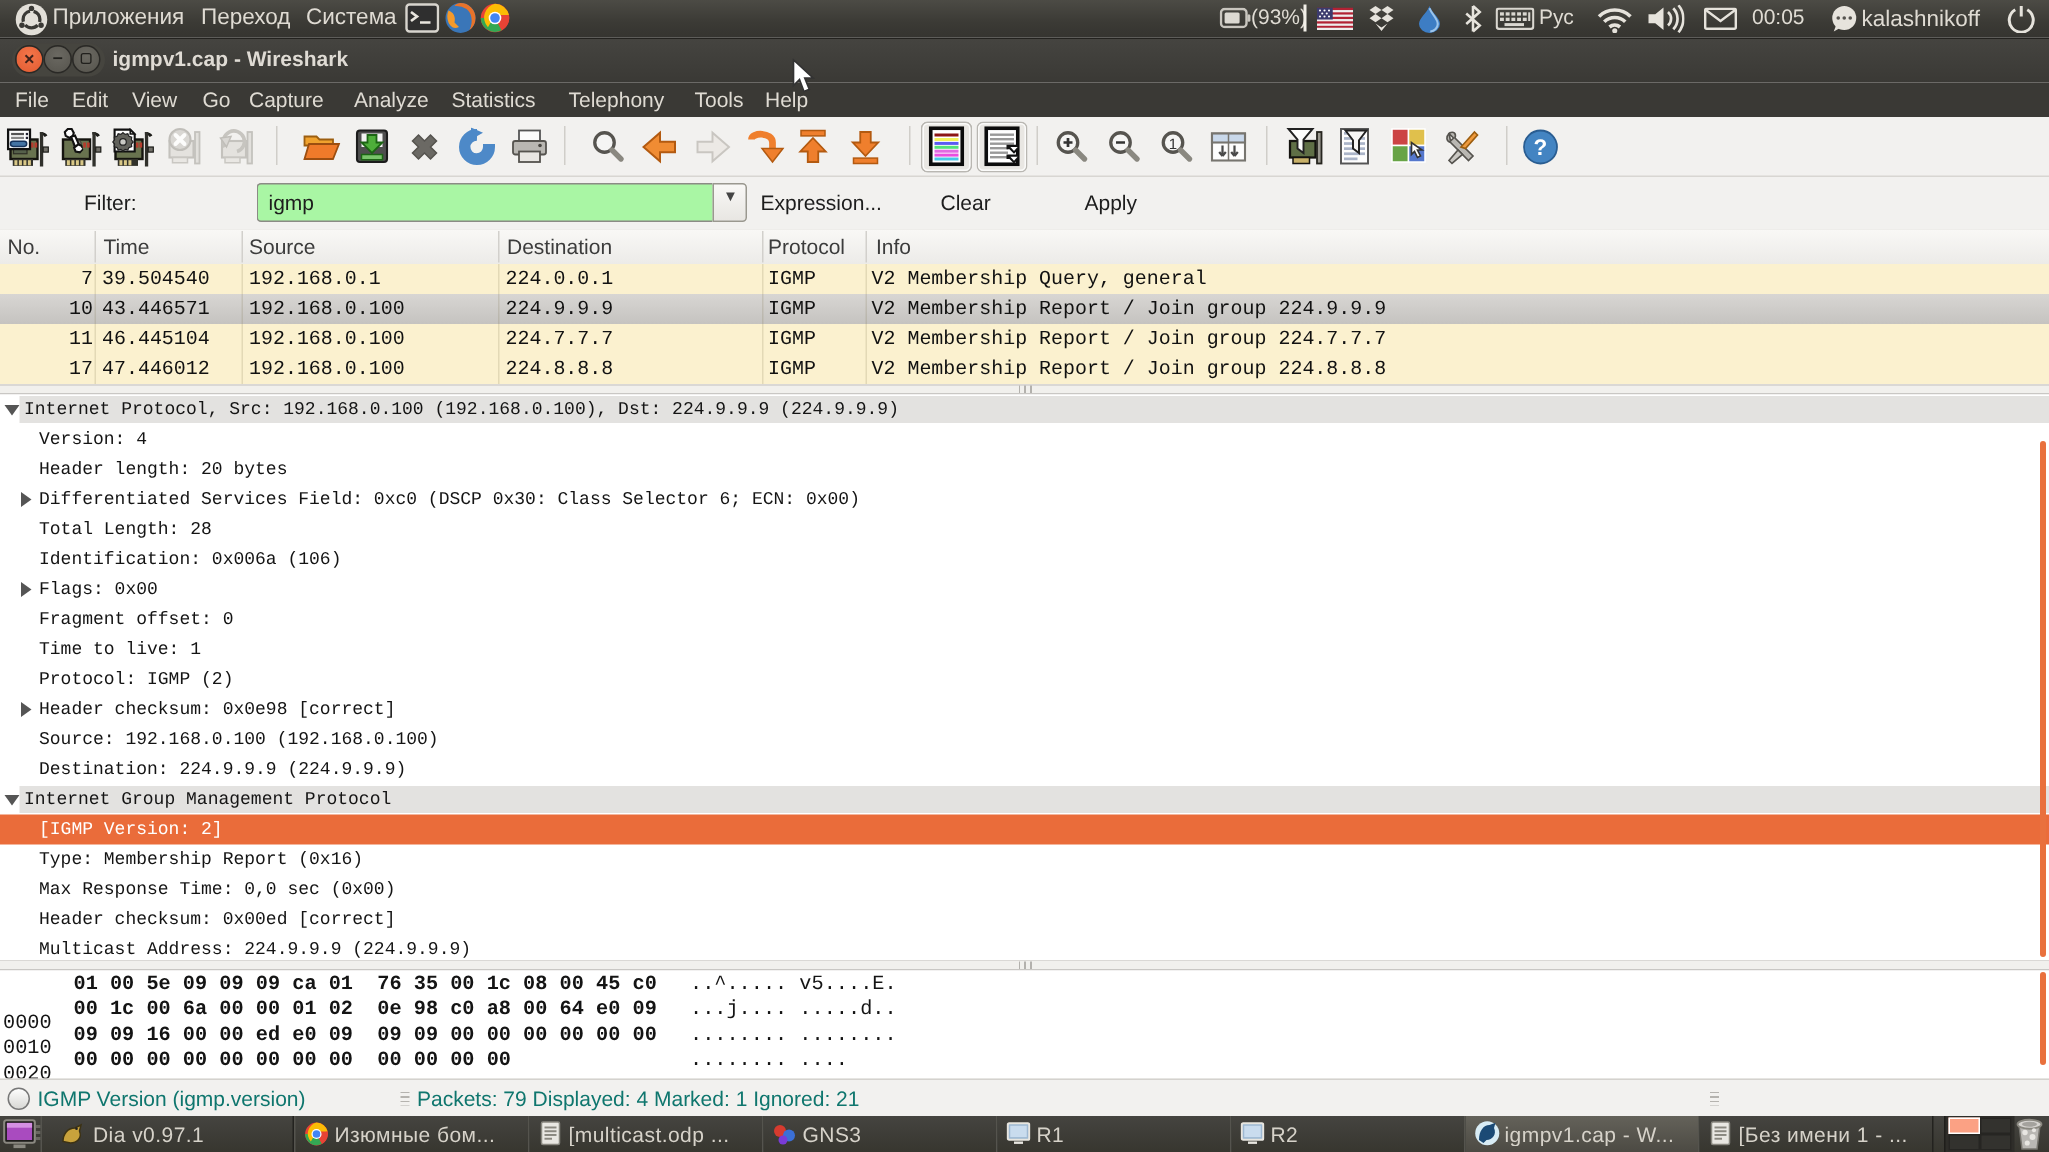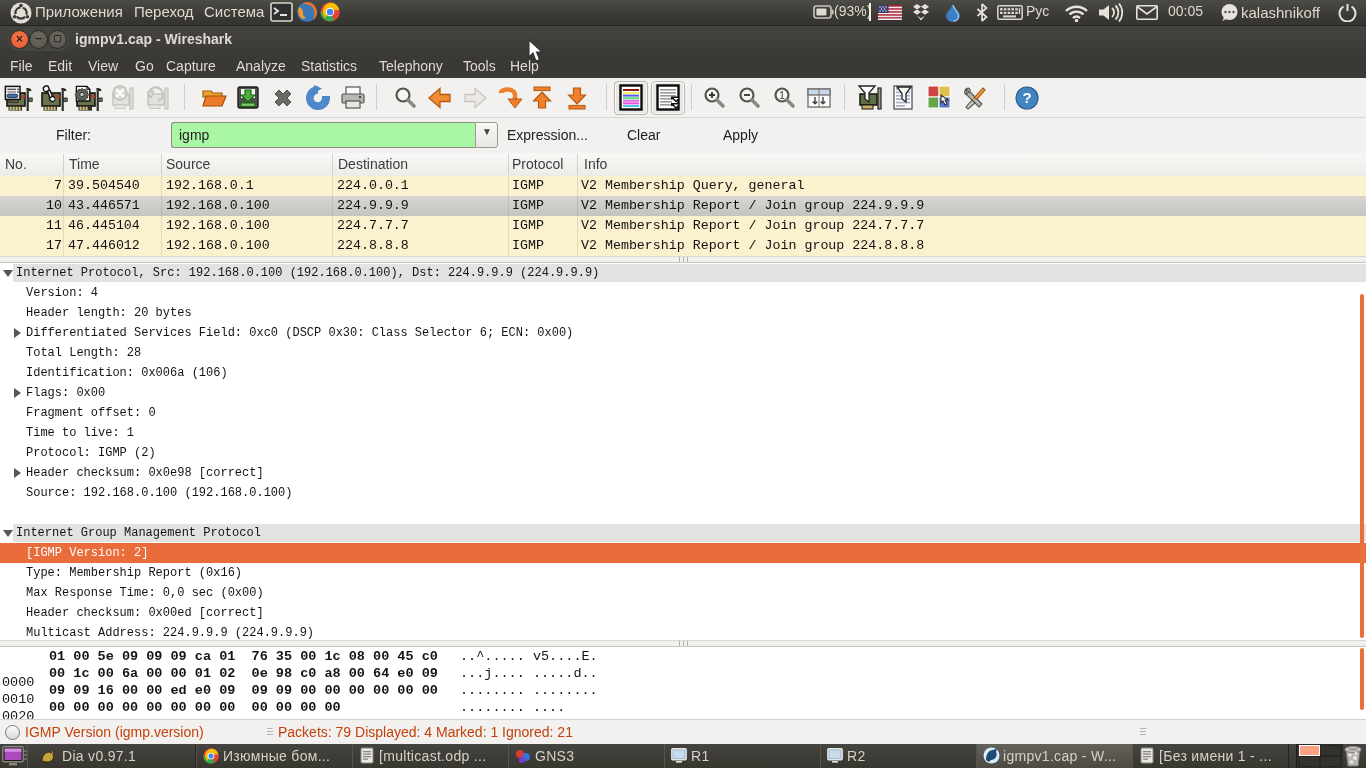--- a/index.html
+++ b/index.html
@@ -53,21 +53,21 @@
 .tri.open{left:3px;top:7px;border-left:5px solid transparent;border-right:5px solid transparent;border-top:7px solid #555;}
 .tri.closed{left:14px;top:5px;border-top:5px solid transparent;border-bottom:5px solid transparent;border-left:7px solid #555;}
 #dscroll{position:absolute;left:1360px;top:294px;width:4px;height:344px;background:#e9703d;border-radius:2px;}
 
 #hex{position:absolute;left:0;top:647px;width:1366px;height:72px;background:#fff;
  font-family:"Liberation Mono",monospace;font-size:13.5px;color:#141414;}
 #hex pre{margin:0;position:absolute;top:1px;line-height:17px;font-family:inherit;font-size:inherit;}
 #hscroll{position:absolute;left:1360px;top:648px;width:4px;height:62px;background:#e9703d;border-radius:2px;}
 
 #statusbar{position:absolute;left:0;top:719px;width:1366px;height:25px;
- background:#f2f1ef;border-top:1px solid #d4d2ce;font-size:14px;color:#c2410c;}
+ background:#f2f1ef;border-top:1px solid #d4d2ce;font-size:14px;color:#0f766e;}
 
 #taskbar{position:absolute;left:0;top:744px;width:1366px;height:24px;
  background:linear-gradient(#454440,#37362f);color:#d6d2c9;font-size:14px;letter-spacing:0.3px;}
 .tbtn{position:absolute;top:0;height:24px;border-left:1px solid #55544e;border-right:1px solid #23221f;}
 .tbtn .lbl{position:absolute;left:26px;top:4px;white-space:nowrap;overflow:hidden;}
 .tbtn.active{background:linear-gradient(#64625a,#4c4a43);}
 </style>
 </head>
 <body>
 <div id="screen">
@@ -508,20 +508,21 @@
   <div class="drow" style="top:40px;"><span class="t">Header length: 20 bytes</span></div>
   <div class="drow" style="top:60px;"><div class="tri closed"></div><span class="t">Differentiated Services Field: 0xc0 (DSCP 0x30: Class Selector 6; ECN: 0x00)</span></div>
   <div class="drow" style="top:80px;"><span class="t">Total Length: 28</span></div>
   <div class="drow" style="top:100px;"><span class="t">Identification: 0x006a (106)</span></div>
   <div class="drow" style="top:120px;"><div class="tri closed"></div><span class="t">Flags: 0x00</span></div>
   <div class="drow" style="top:140px;"><span class="t">Fragment offset: 0</span></div>
   <div class="drow" style="top:160px;"><span class="t">Time to live: 1</span></div>
   <div class="drow" style="top:180px;"><span class="t">Protocol: IGMP (2)</span></div>
   <div class="drow" style="top:200px;"><div class="tri closed"></div><span class="t">Header checksum: 0x0e98 [correct]</span></div>
   <div class="drow" style="top:220px;"><span class="t">Source: 192.168.0.100 (192.168.0.100)</span></div>
+  <div class="drow" style="top:240px;"><span class="t">Destination: 224.9.9.9 (224.9.9.9)</span></div>
   <div class="drow" style="top:260px;"><div class="tri open"></div><span class="gray" style="position:absolute;left:13px;width:1353px;height:18px;top:1px;"></span><span class="t1" style="z-index:2;">Internet Group Management Protocol</span></div>
   <div class="drow orange" style="top:280px;"><span class="t">[IGMP Version: 2]</span></div>
   <div class="drow" style="top:300px;"><span class="t">Type: Membership Report (0x16)</span></div>
   <div class="drow" style="top:320px;"><span class="t">Max Response Time: 0,0 sec (0x00)</span></div>
   <div class="drow" style="top:340px;"><span class="t">Header checksum: 0x00ed [correct]</span></div>
   <div class="drow" style="top:360px;"><span class="t">Multicast Address: 224.9.9.9 (224.9.9.9)</span></div>
 </div>
 <div id="dscroll"></div>
 
 <div class="splitter" style="top:640px;">

